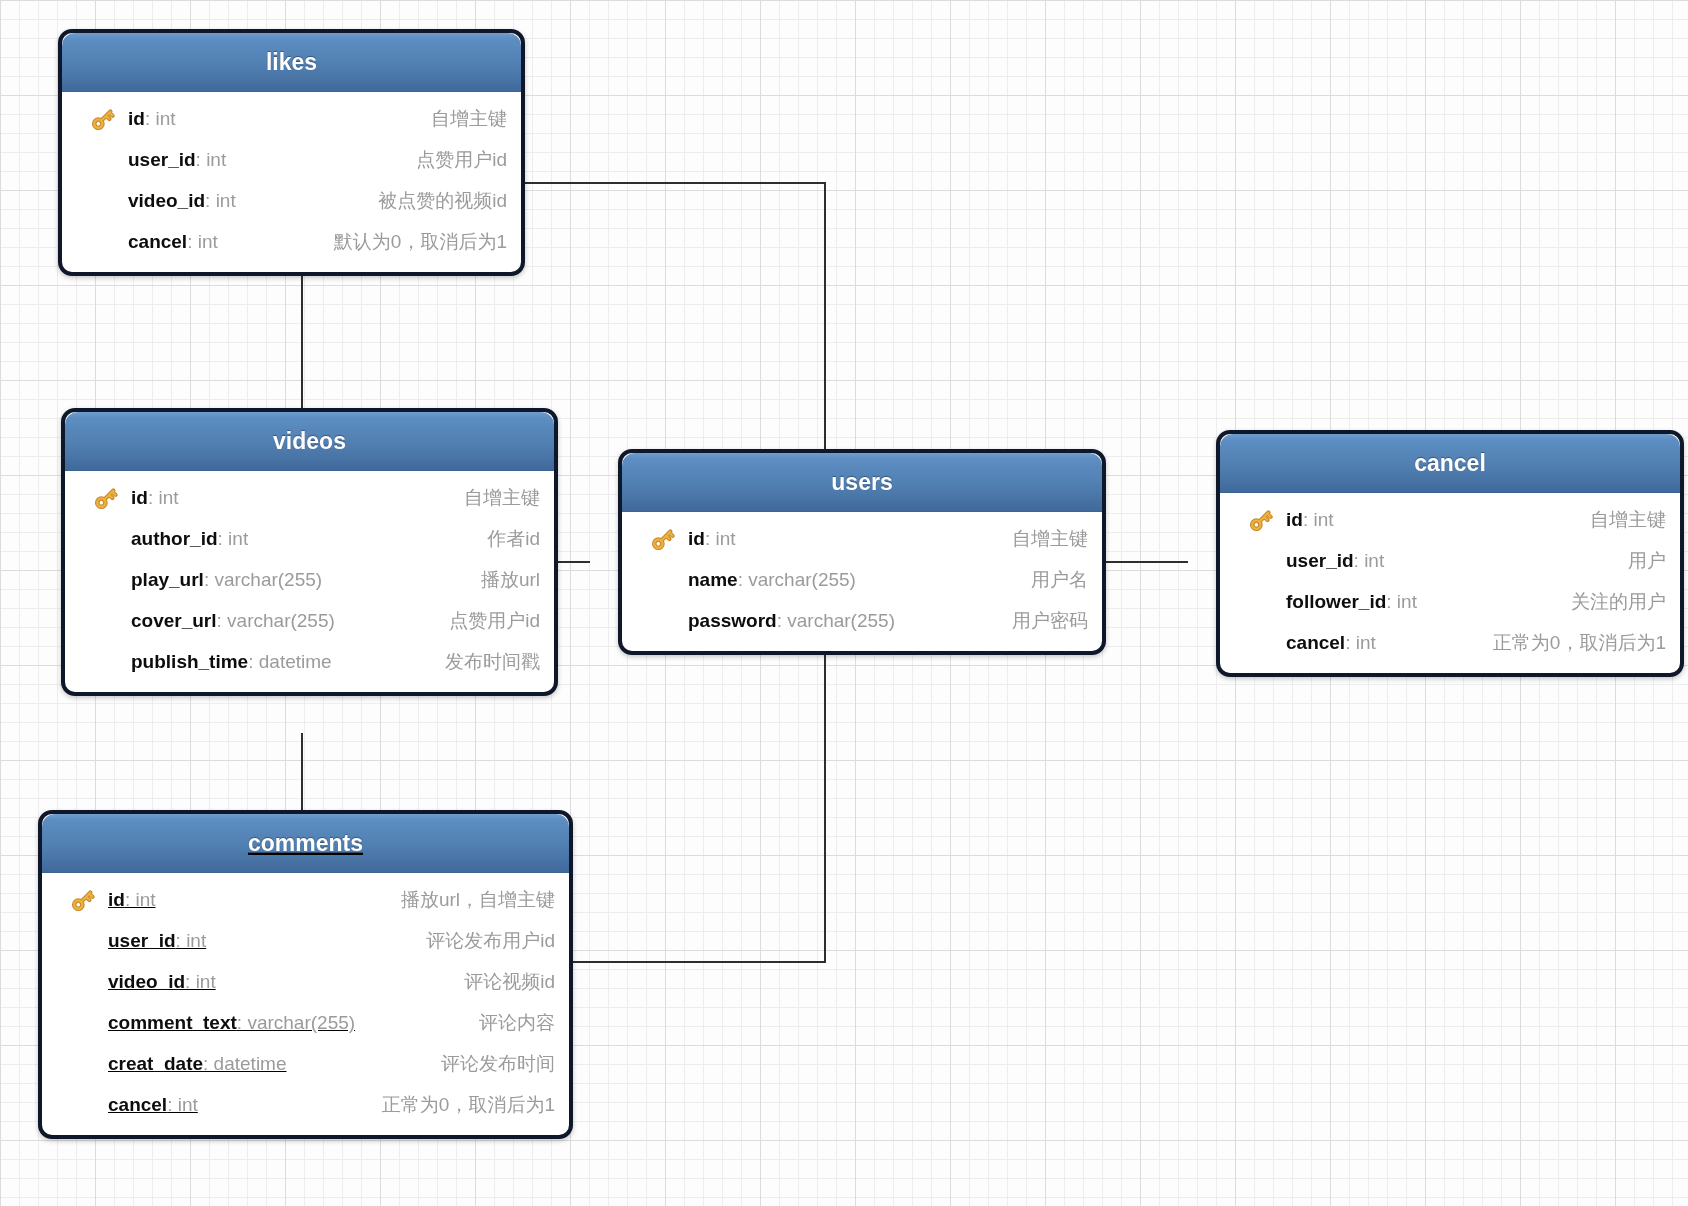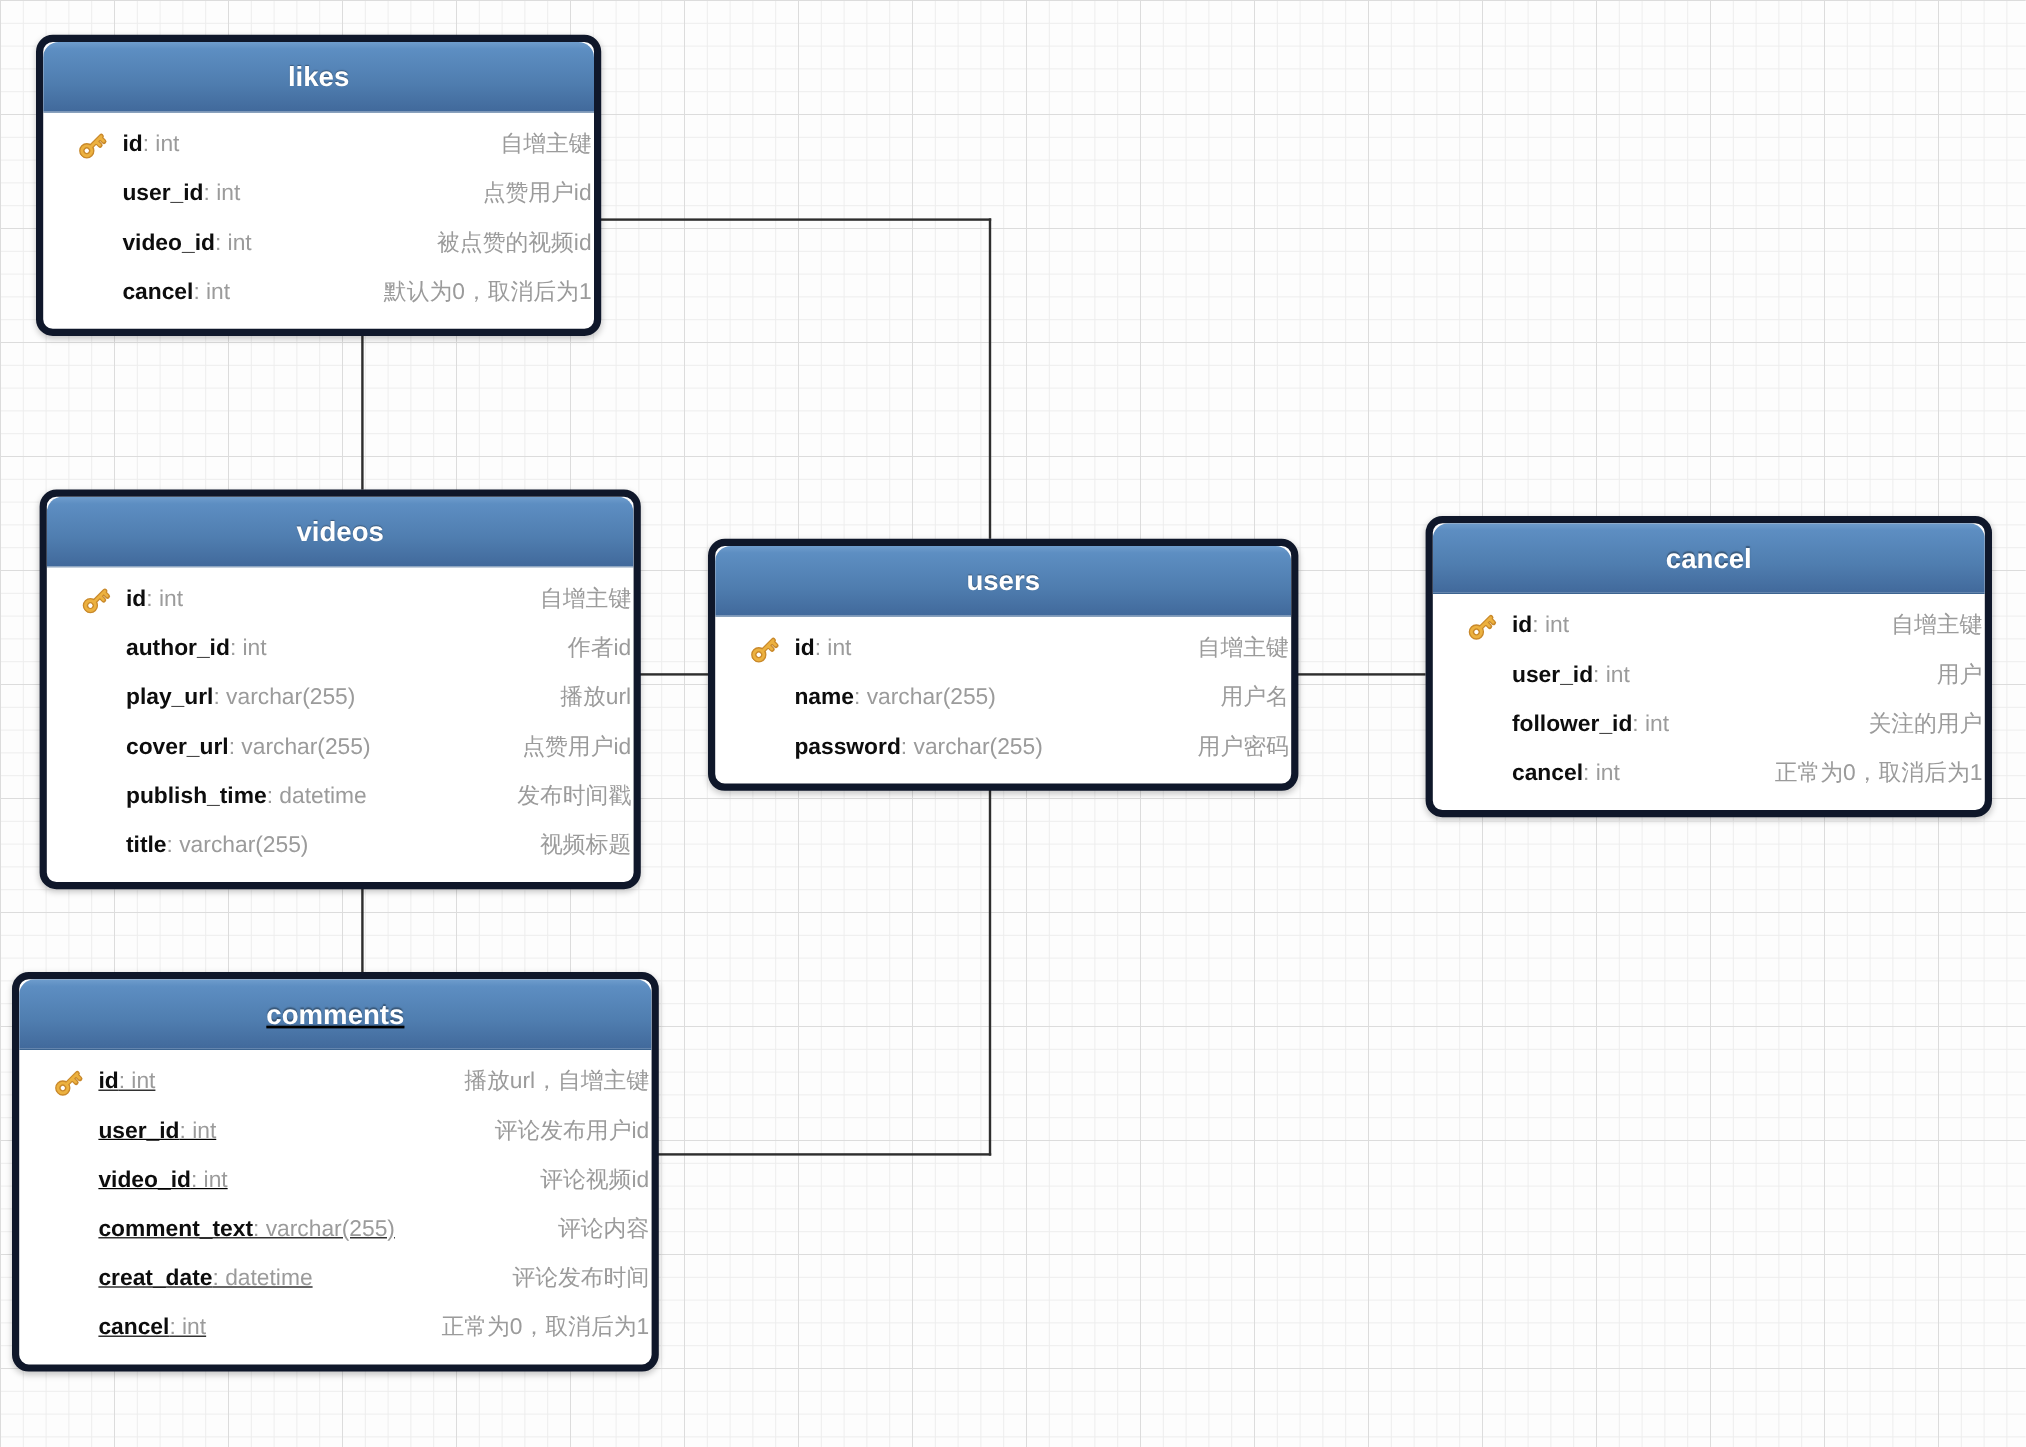--- a/index.html
+++ b/index.html
@@ -11,42 +11,43 @@
       linear-gradient(#dcdcdc 1px, transparent 1px),
       linear-gradient(90deg,#dcdcdc 1px, transparent 1px),
       linear-gradient(#ededed 1px, transparent 1px),
       linear-gradient(90deg,#ededed 1px, transparent 1px);
     background-size:95px 95px,95px 95px,19px 19px,19px 19px;
   }
   #canvas{position:absolute;inset:0;}
   .table{
     position:absolute;
     background:#ffffff;
-    border:6px solid #0f172a;
+    border:4px solid #0f172a;
     border-radius:14px;
     box-shadow:0 2px 5px rgba(0,0,0,.22);
     z-index:2;
+    margin-left:28px;
   }
   .thead{
     height:58px;line-height:58px;
     background:linear-gradient(180deg,#6f9dcd 0%,#5d8ec2 10%,#4f7daf 60%,#41699b 100%);
     border-radius:13px 13px 0 0;
     border-bottom:1px solid #3c6490;
     color:#ffffff;font-size:23px;font-weight:bold;text-align:center;
     text-shadow:0 -1px 1px rgba(0,0,0,.35);
   }
   .tbody{padding:6px 0 10px 16px;}
   .trow{
     position:relative;height:41px;line-height:41px;
     padding:0 14px 0 50px;white-space:nowrap;
     font-size:19px;
   }
   .fname{color:#0d0d0d;font-weight:bold;}
   .ftype{color:#9b9b9b;font-weight:normal;}
-  .fcomment{position:absolute;right:2px;top:0;color:#9b9b9b;}
+  .fcomment{position:absolute;right:14px;top:0;color:#9b9b9b;}
   .key-icon{position:absolute;left:12px;top:8px;width:26px;height:26px;transform:rotate(-45deg);}
   .line{position:absolute;background:#2e2e2e;z-index:1;}
   .h-line{height:2px;}
   .v-line{width:2px;}
 </style>
 </head>
 <body>
 
 <div id="canvas">
     <div class="table" style="left: 30px; top: 29px; width: 459px;">
@@ -77,21 +78,20 @@
             </g>
             <g fill="none" stroke="#ecb13f" stroke-linecap="round">
               <circle cx="6.4" cy="13" r="4.1" stroke-width="2.4"></circle>
               <path d="M10.5 13 H23.3 M17.5 13 v4.2 M22 13 v4.2" stroke-width="2.2"></path>
             </g>
           </svg><span class="fname">id</span><span class="ftype">: int</span><span class="fcomment">自增主键</span></div>
         <div class="trow"><span class="fname">author_id</span><span class="ftype">: int</span><span class="fcomment">作者id</span></div>
         <div class="trow"><span class="fname">play_url</span><span class="ftype">: varchar(255)</span><span class="fcomment">播放url</span></div>
         <div class="trow"><span class="fname">cover_url</span><span class="ftype">: varchar(255)</span><span class="fcomment">点赞用户id</span></div>
         <div class="trow"><span class="fname">publish_time</span><span class="ftype">: datetime</span><span class="fcomment">发布时间戳</span></div>
-        <div class="trow"><span class="fname">title</span><span class="ftype">: varchar(255)</span><span class="fcomment">视频标题</span></div>
       </div>
     </div>
     <div class="table" style="left: 590px; top: 449px; width: 480px;">
       <div class="thead">users</div>
       <div class="tbody">
         <div class="trow"><svg class="key-icon" viewBox="0 0 26 26">
             <g fill="none" stroke="#c9892b" stroke-linecap="round">
               <circle cx="6.4" cy="13" r="4.1" stroke-width="4.6"></circle>
               <path d="M10.5 13 H23.5 M17.5 13 v4.6 M22 13 v4.6" stroke-width="4.2"></path>
             </g>

